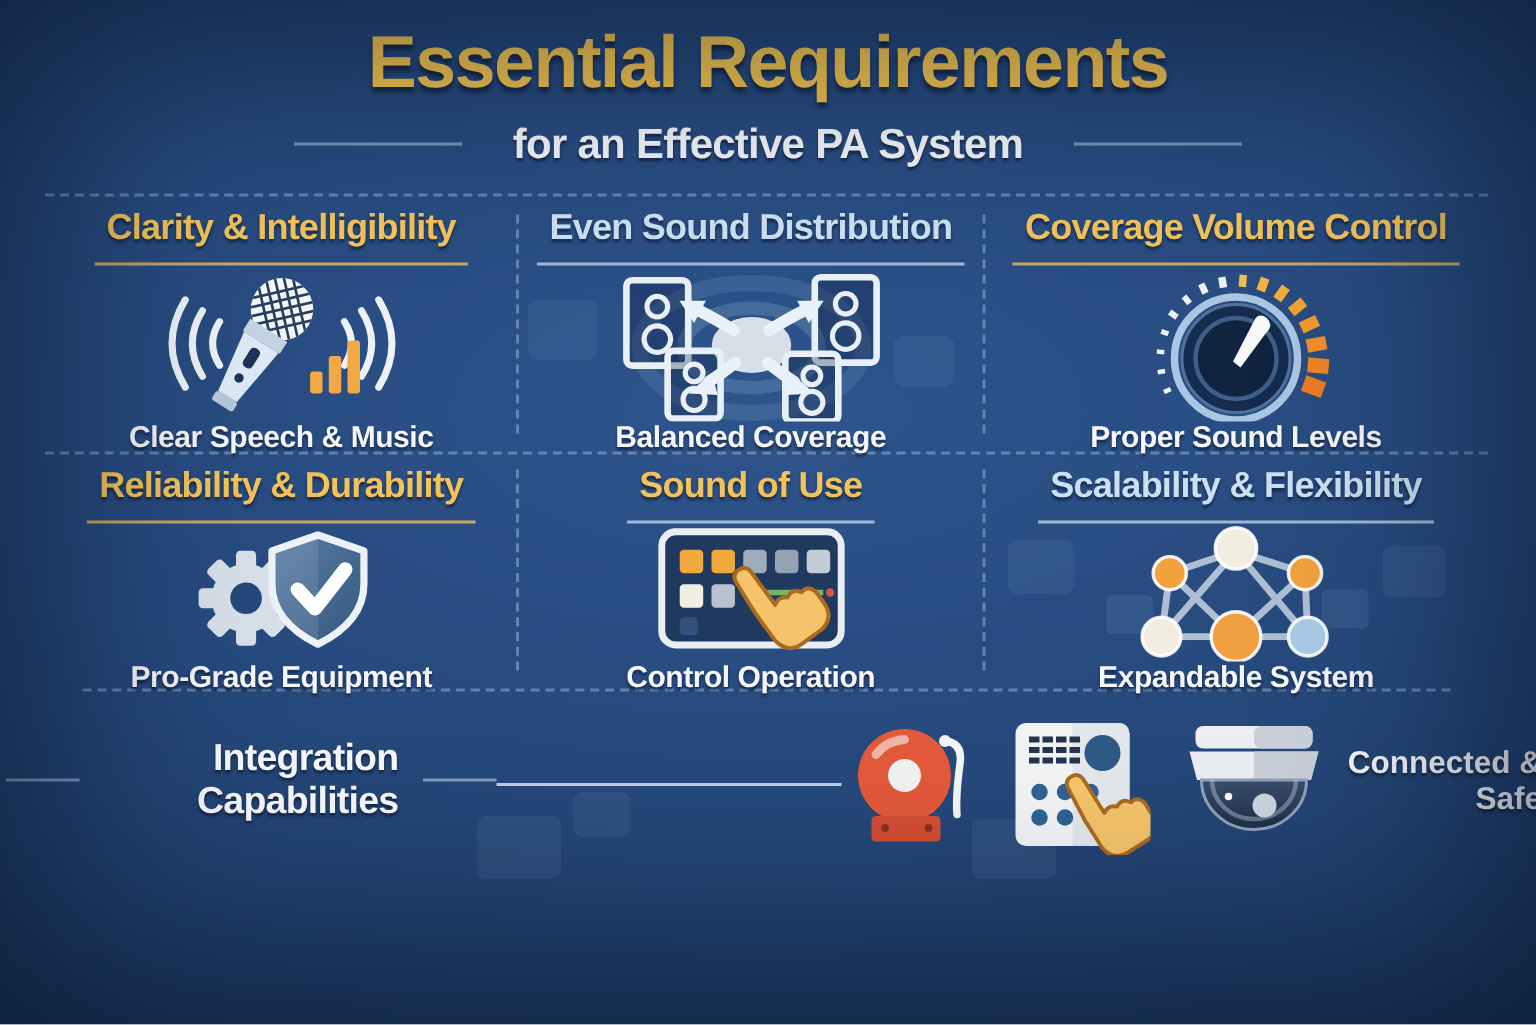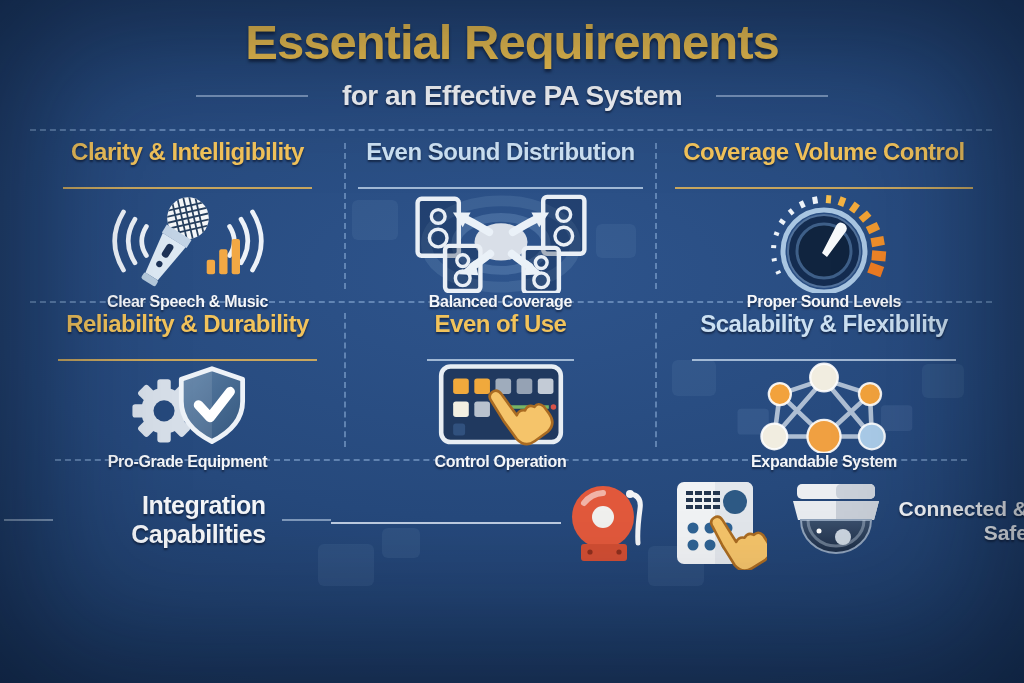--- a/index.html
+++ b/index.html
@@ -50,28 +50,28 @@
     padding:2px 0 4px;
   }
   #card-0 { left:30px;  top:136px; width:315px; height:160px; }
   #card-1 { left:345px; top:136px; width:311px; height:160px; }
   #card-2 { left:656px; top:136px; width:336px; height:160px; }
   #card-3 { left:30px;  top:308px; width:315px; height:146px; }
   #card-4 { left:345px; top:308px; width:311px; height:146px; }
   #card-5 { left:656px; top:308px; width:336px; height:146px; }
   .card-title {
     font-size:24px; font-weight:bold; letter-spacing:-0.5px;
-    padding:0 8px 21px; border-bottom:2px solid;
+    padding:0 8px 9px; border-bottom:2px solid;
     text-shadow:0 2px 2px rgba(8,16,36,0.6);
   }
   .accent-gold { color:#F2C35B; border-color:rgba(228,182,88,0.85); }
   .accent-blue { color:#CBE0F2; border-color:rgba(212,229,246,0.7); }
   .card-icon { flex:1; display:flex; align-items:center; justify-content:center; }
   .card-caption {
-    font-size:16px; font-weight:bold; letter-spacing:-0.3px; color:#F4F6F9;
+    font-size:20px; font-weight:bold; letter-spacing:-0.3px; color:#F4F6F9;
     text-shadow:0 2px 2px rgba(8,16,36,0.6);
   }
 
   
   #integration {
     position:absolute; left:4px; top:470px; width:100%;
     display:flex; flex-direction:row; align-items:center;text-align:right;
   }
   #integration-title-row { display:flex; align-items:center; justify-content:center; gap:16px; }
   .int-side-line { width:66px; height:2px; background:rgba(200,220,240,0.55); }
@@ -249,21 +249,21 @@
         </g>
         <path d="M105,8 L137,19 L137,42 Q137,68 105,84 Q73,68 73,42 L73,19 Z" fill="url(#shieldGrad)" stroke="#EDF2F8" stroke-width="5" stroke-linejoin="round"></path>
         <path d="M105,8 L73,19 L73,42 Q73,68 105,84 Z" fill="rgba(255,255,255,0.10)"></path>
         <path d="M91,46 L103,59 L124,32" stroke="#FFFFFF" stroke-width="10" fill="none" stroke-linecap="round" stroke-linejoin="round"></path>
       </svg>
     </div>
     <div class="card-caption">Pro-Grade Equipment</div>
   </div>
 
   <div class="card" id="card-4">
-    <div class="card-title accent-blue" style="color:#F2C35B;">Even of Use</div>
+    <div class="card-title accent-blue" style="color:#F2C35B;">Sound of Use</div>
     <div class="card-icon">
       <svg width="180" height="92" viewBox="0 0 180 100">
         <rect x="25" y="6" width="130" height="82" rx="10" fill="#20395F" stroke="#E8EEF4" stroke-width="5"></rect>
         <g>
           <rect x="38" y="19" width="17" height="17" rx="3" fill="#F0A93C"></rect>
           <rect x="61" y="19" width="17" height="17" rx="3" fill="#F0A93C"></rect>
           <rect x="84" y="19" width="17" height="17" rx="3" fill="#9FACBC"></rect>
           <rect x="107" y="19" width="17" height="17" rx="3" fill="#95A2B4"></rect>
           <rect x="130" y="19" width="17" height="17" rx="3" fill="#C3CBD6"></rect>
           <rect x="38" y="44" width="17" height="17" rx="3" fill="#F2EFE2"></rect>

